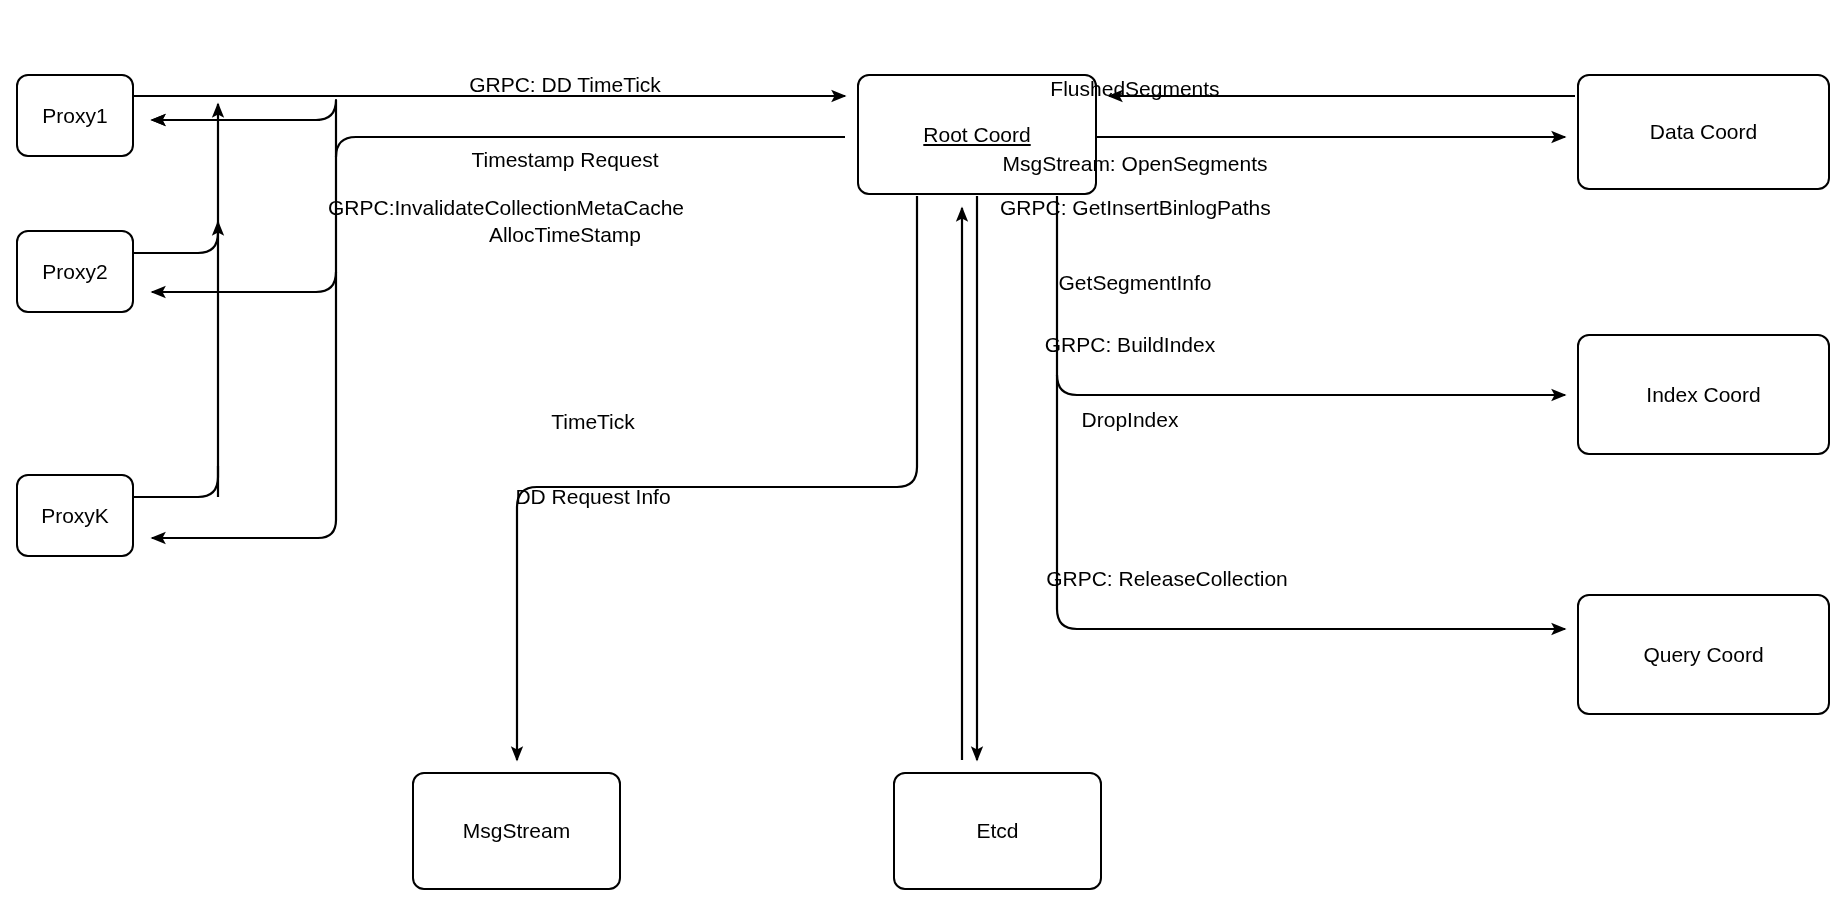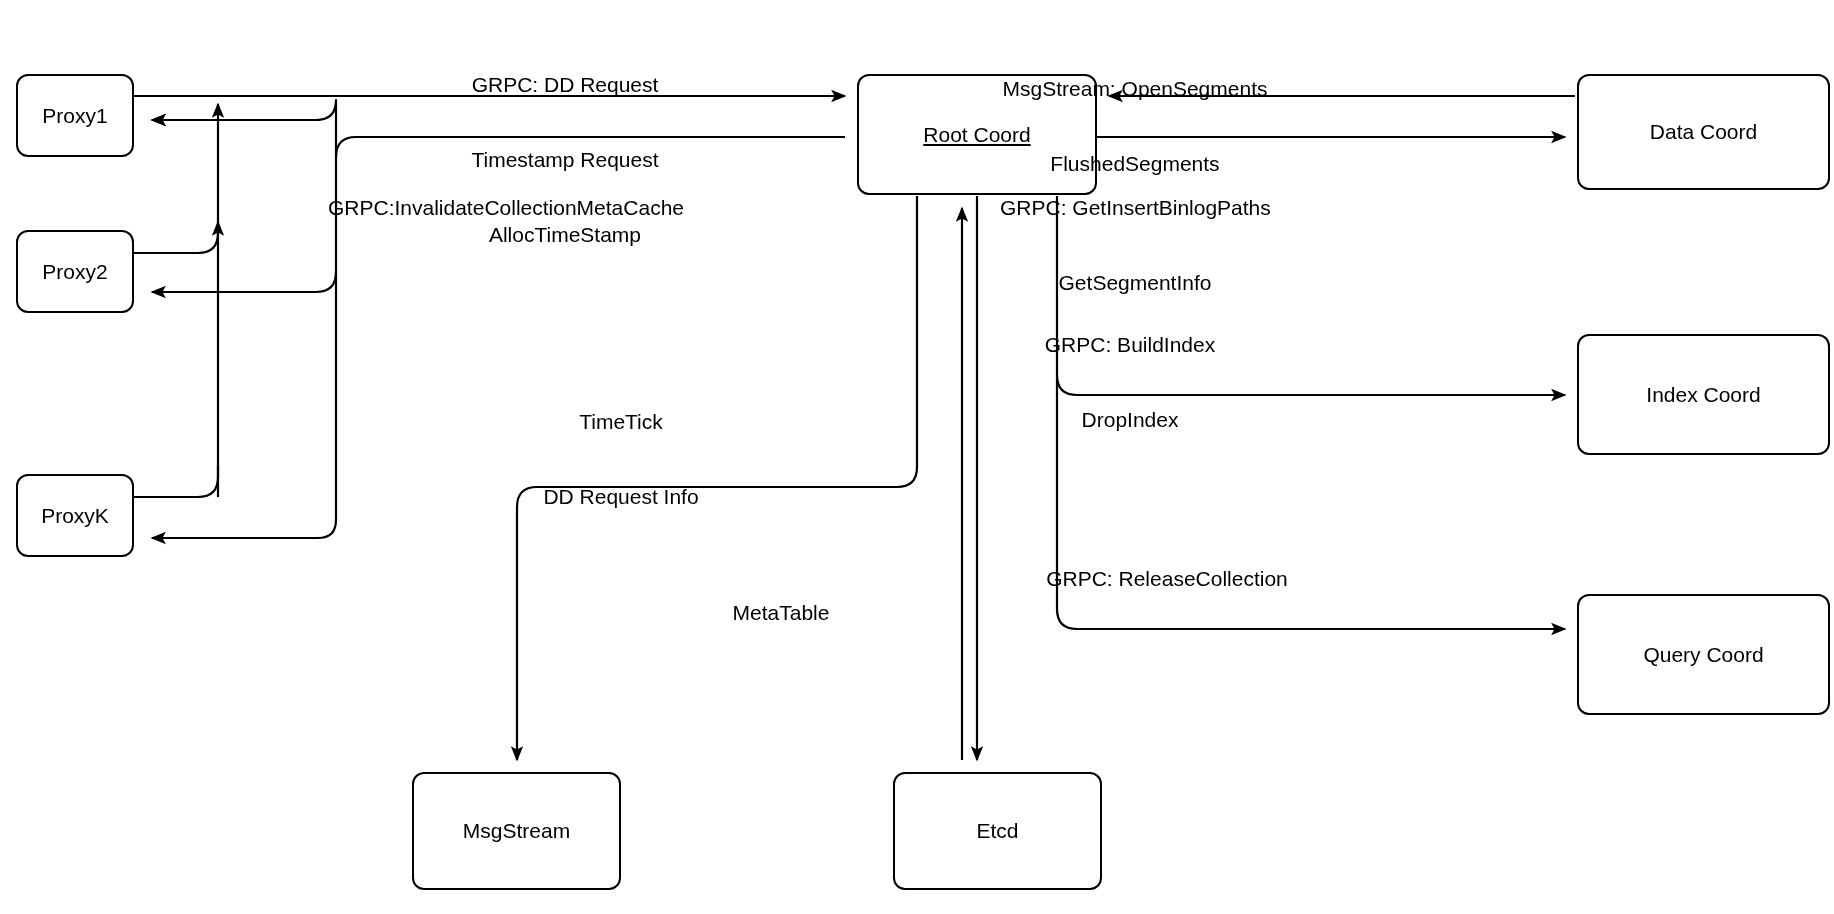--- a/index.html
+++ b/index.html
@@ -123,50 +123,47 @@
 
   <div class="node" style="left:412px; top:772px; width:209px; height:118px;">
     <span>MsgStream</span>
   </div>
 
   <div class="node" style="left:857px; top:772px; width:209px; height:118px;margin-left:36px;">
     <span>Etcd</span>
   </div>
 
   <div class="edge-label lbl-center" style="left:340px; top:22px; width:450px;">
-    <div>GRPC: DD Request</div>
+    <div>GRPC: DD TimeTick</div>
     <div>Timestamp Request</div>
     <div>AllocTimeStamp</div>
   </div>
 
   <div class="edge-label lbl-center" style="left:322px; top:145px; width:368px;">
     <div>GRPC:InvalidateCollectionMetaCache</div>
   </div>
 
   <div class="edge-label lbl-center" style="left:990px; top:26px; width:290px;">
+    <div>FlushedSegments</div>
     <div>MsgStream: OpenSegments</div>
-    <div>FlushedSegments</div>
   </div>
 
   <div class="edge-label lbl-center" style="left:1000px; top:145px; width:270px;">
     <div>GRPC: GetInsertBinlogPaths</div>
     <div>GetSegmentInfo</div>
   </div>
 
   <div class="edge-label lbl-center" style="left:1040px; top:282px; width:180px;">
     <div>GRPC: BuildIndex</div>
     <div>DropIndex</div>
   </div>
 
   <div class="edge-label lbl-center" style="left:1032px; top:516px; width:270px;">
     <div>GRPC: ReleaseCollection</div>
   </div>
 
-  <div class="edge-label lbl-center" style="left:541px; top:359px; width:160px;">
+  <div class="edge-label lbl-center" style="left:513px; top:359px; width:160px;">
     <div>TimeTick</div>
     <div>DD Request Info</div>
   </div>
 
-  <div class="edge-label lbl-center" style="left:726px; top:550px; width:110px;">
-    <div>MetaTable</div>
-  </div>
 
 </div>
 
 </body></html>

